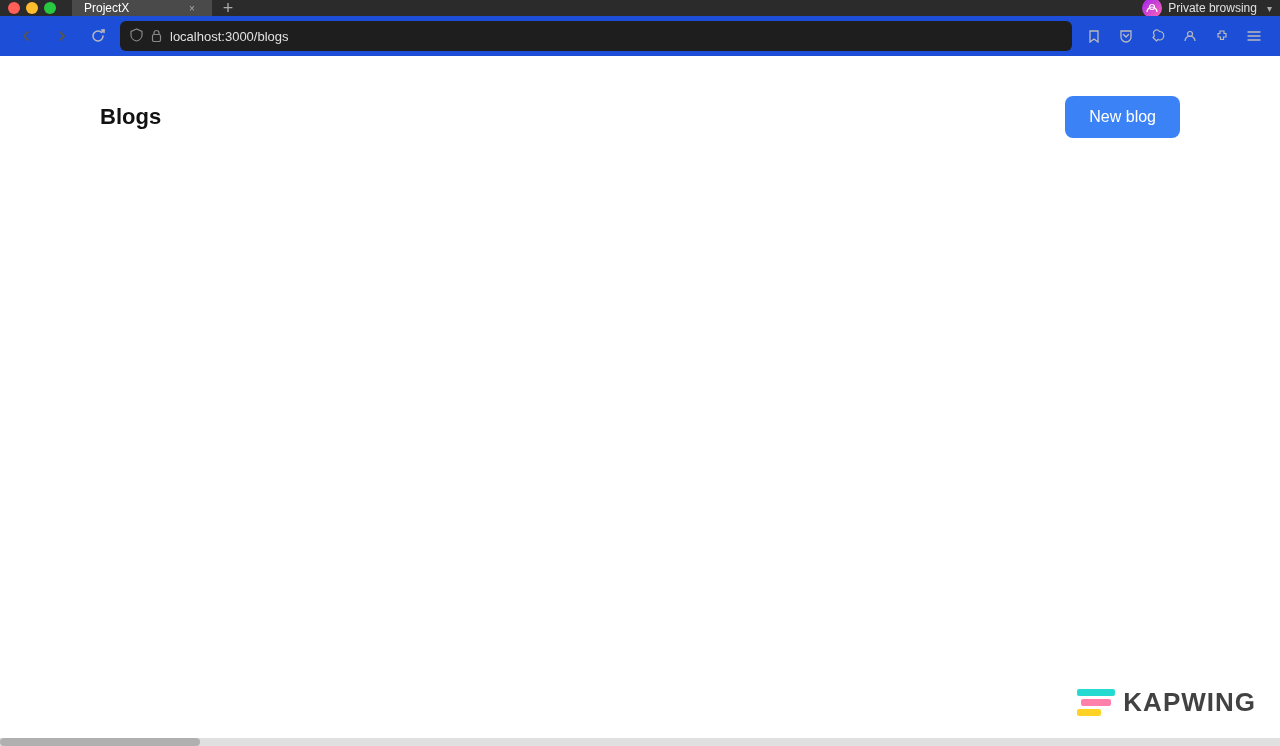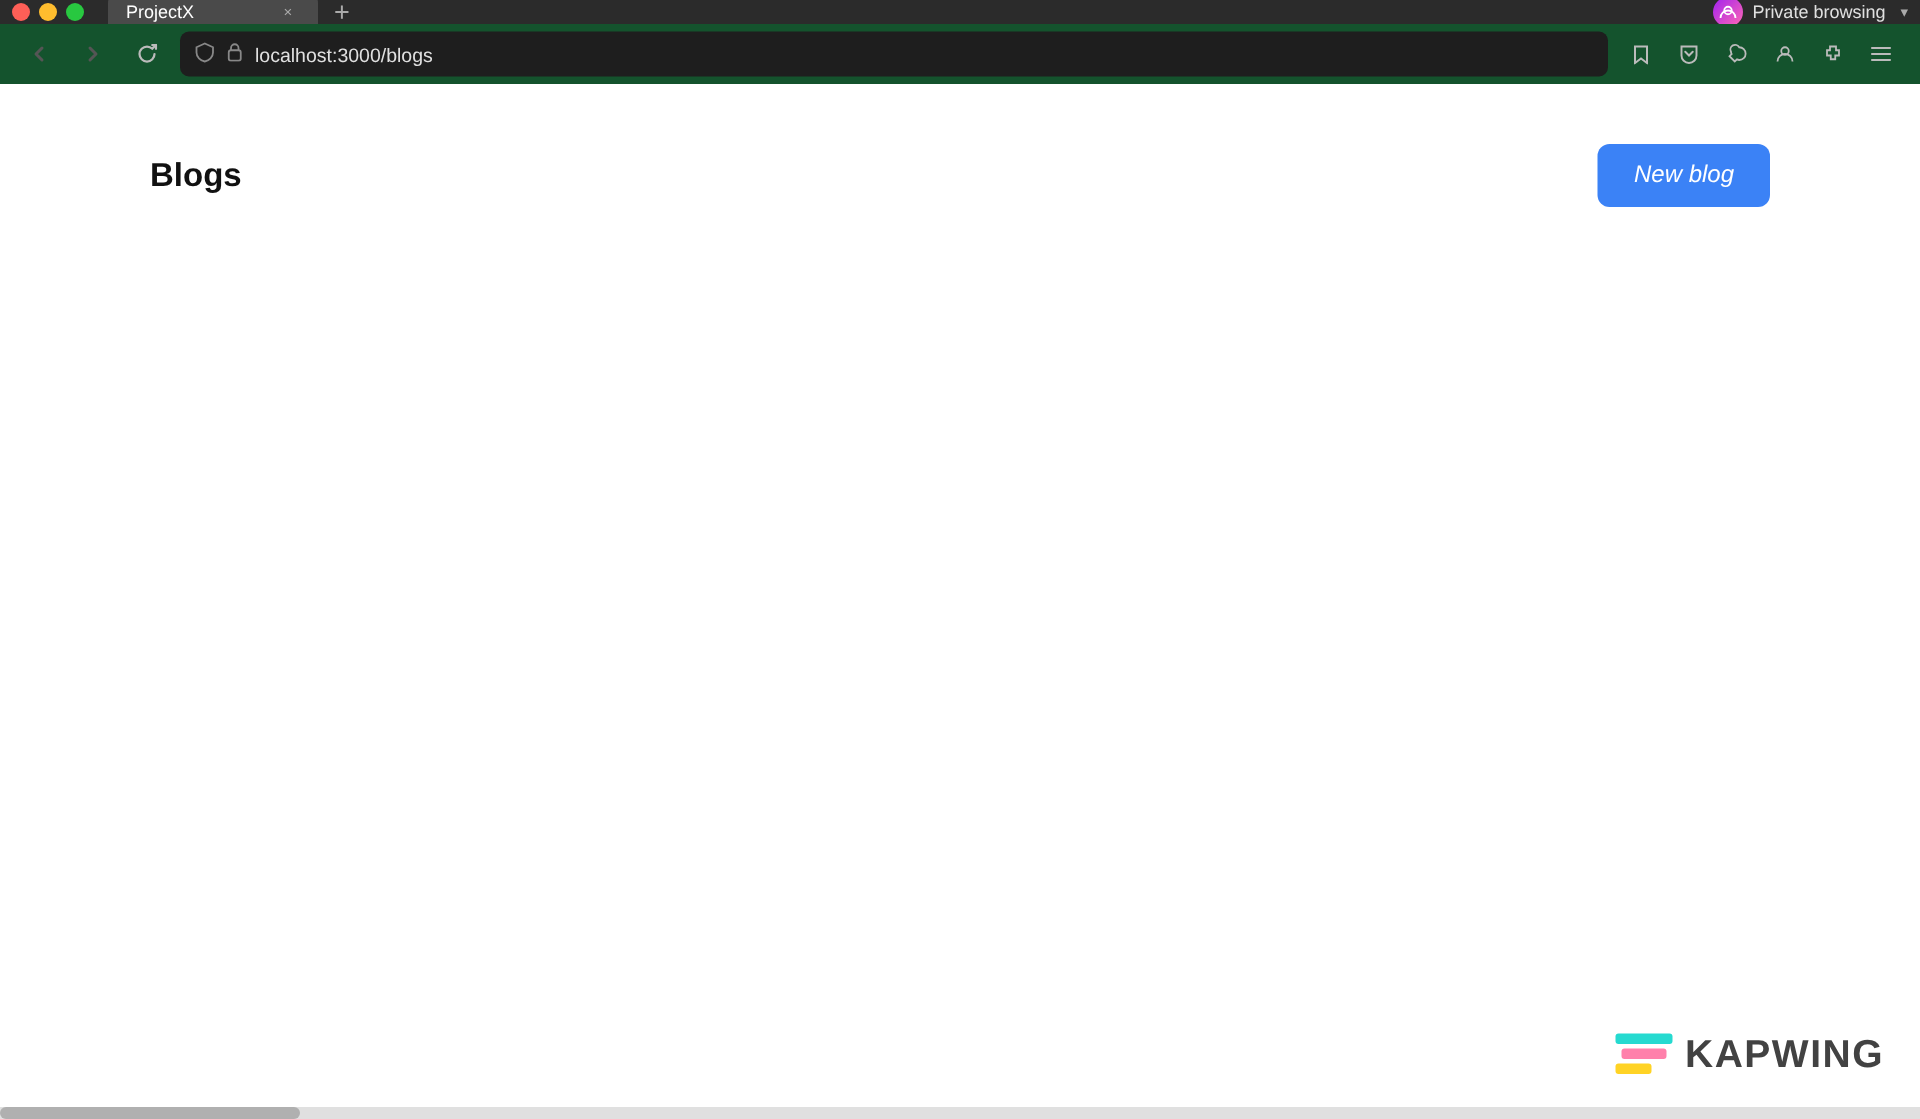--- a/index.html
+++ b/index.html
@@ -123,21 +123,21 @@
     }
 
     .dropdown-arrow {
       color: #aaa;
       font-size: 10px;
       margin-left: 4px;
     }
 
     
     .nav-bar {
-      background: #14532d;
+      background: #1d4ed8;
       height: 40px;
       display: flex;
       align-items: center;
       padding: 0 12px;
       gap: 8px;
     }
 
     .nav-btn {
       background: transparent;
       border: none;
@@ -225,21 +225,20 @@
 
     .new-blog-btn {
       background: #3b82f6;
       color: #fff;
       border: none;
       border-radius: 8px;
       padding: 12px 24px;
       font-size: 16px;
       font-weight: 500;
       cursor: pointer;
-      font-style: italic;
     }
 
     
     .kapwing-watermark {
       position: absolute;
       bottom: 20px;
       right: 24px;
       display: flex;
       align-items: center;
       gap: 8px;

